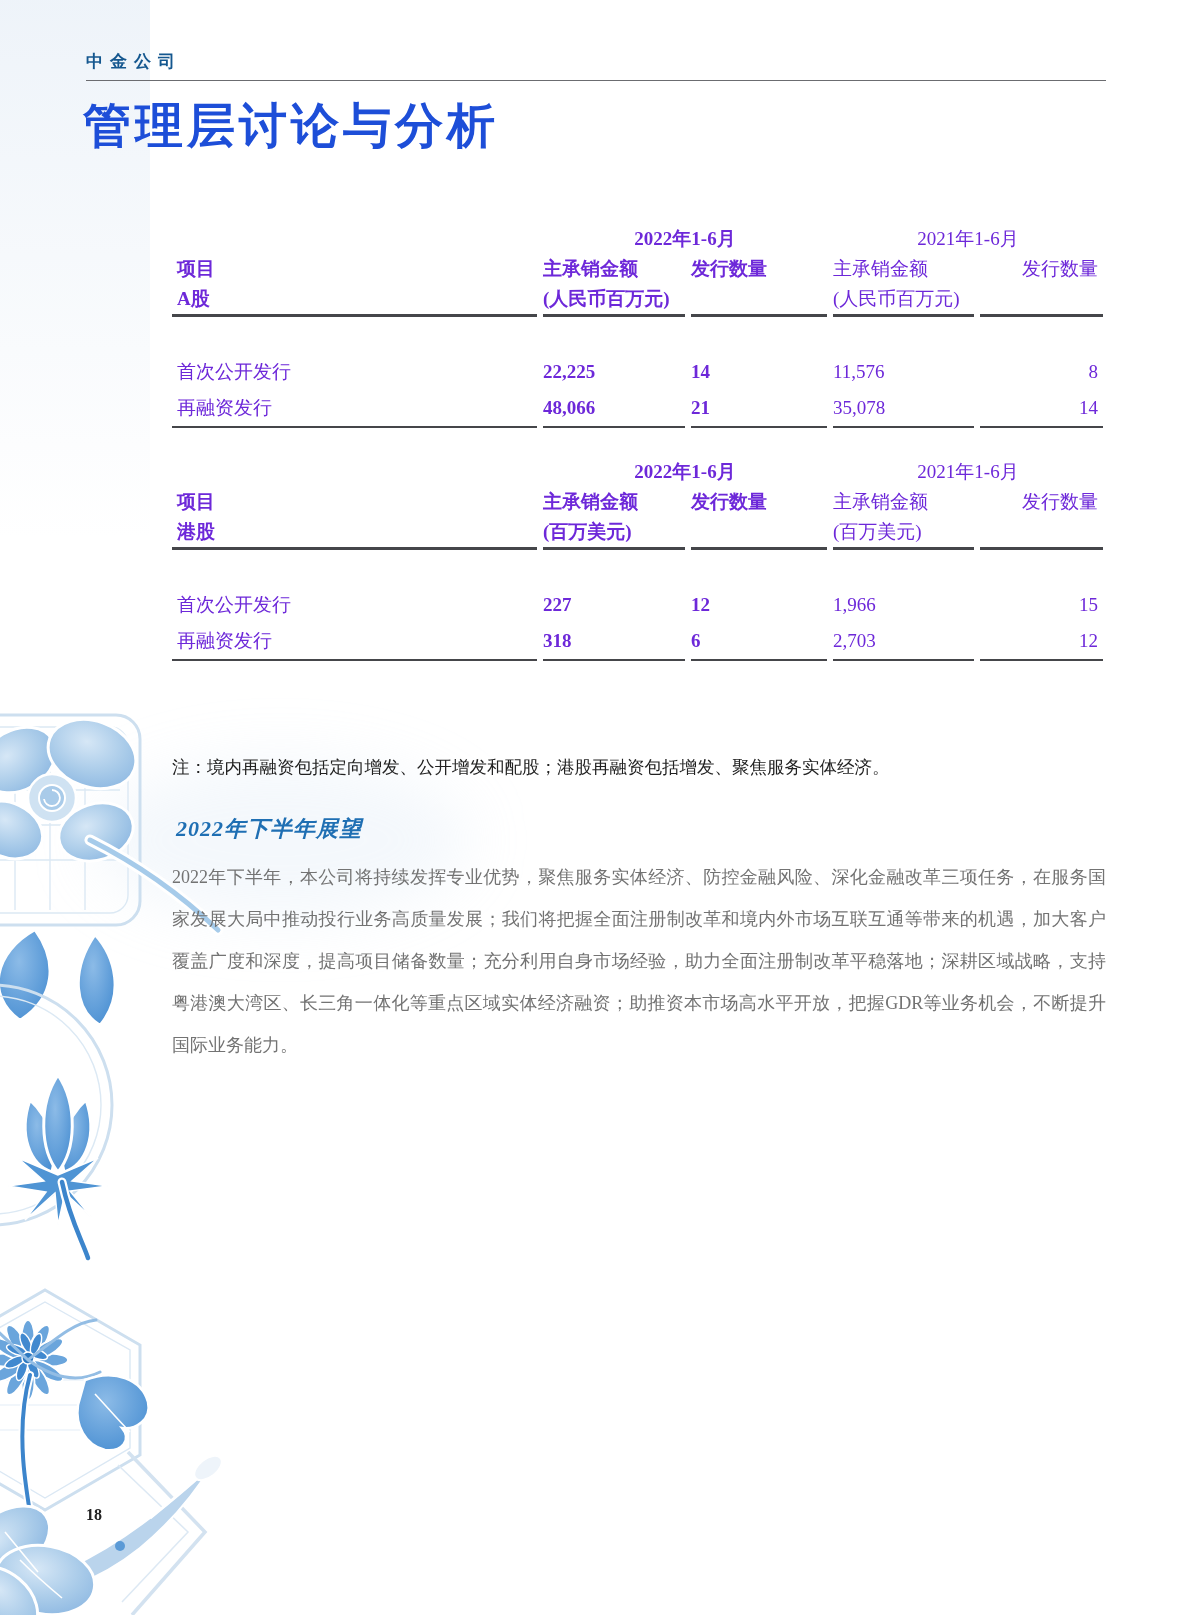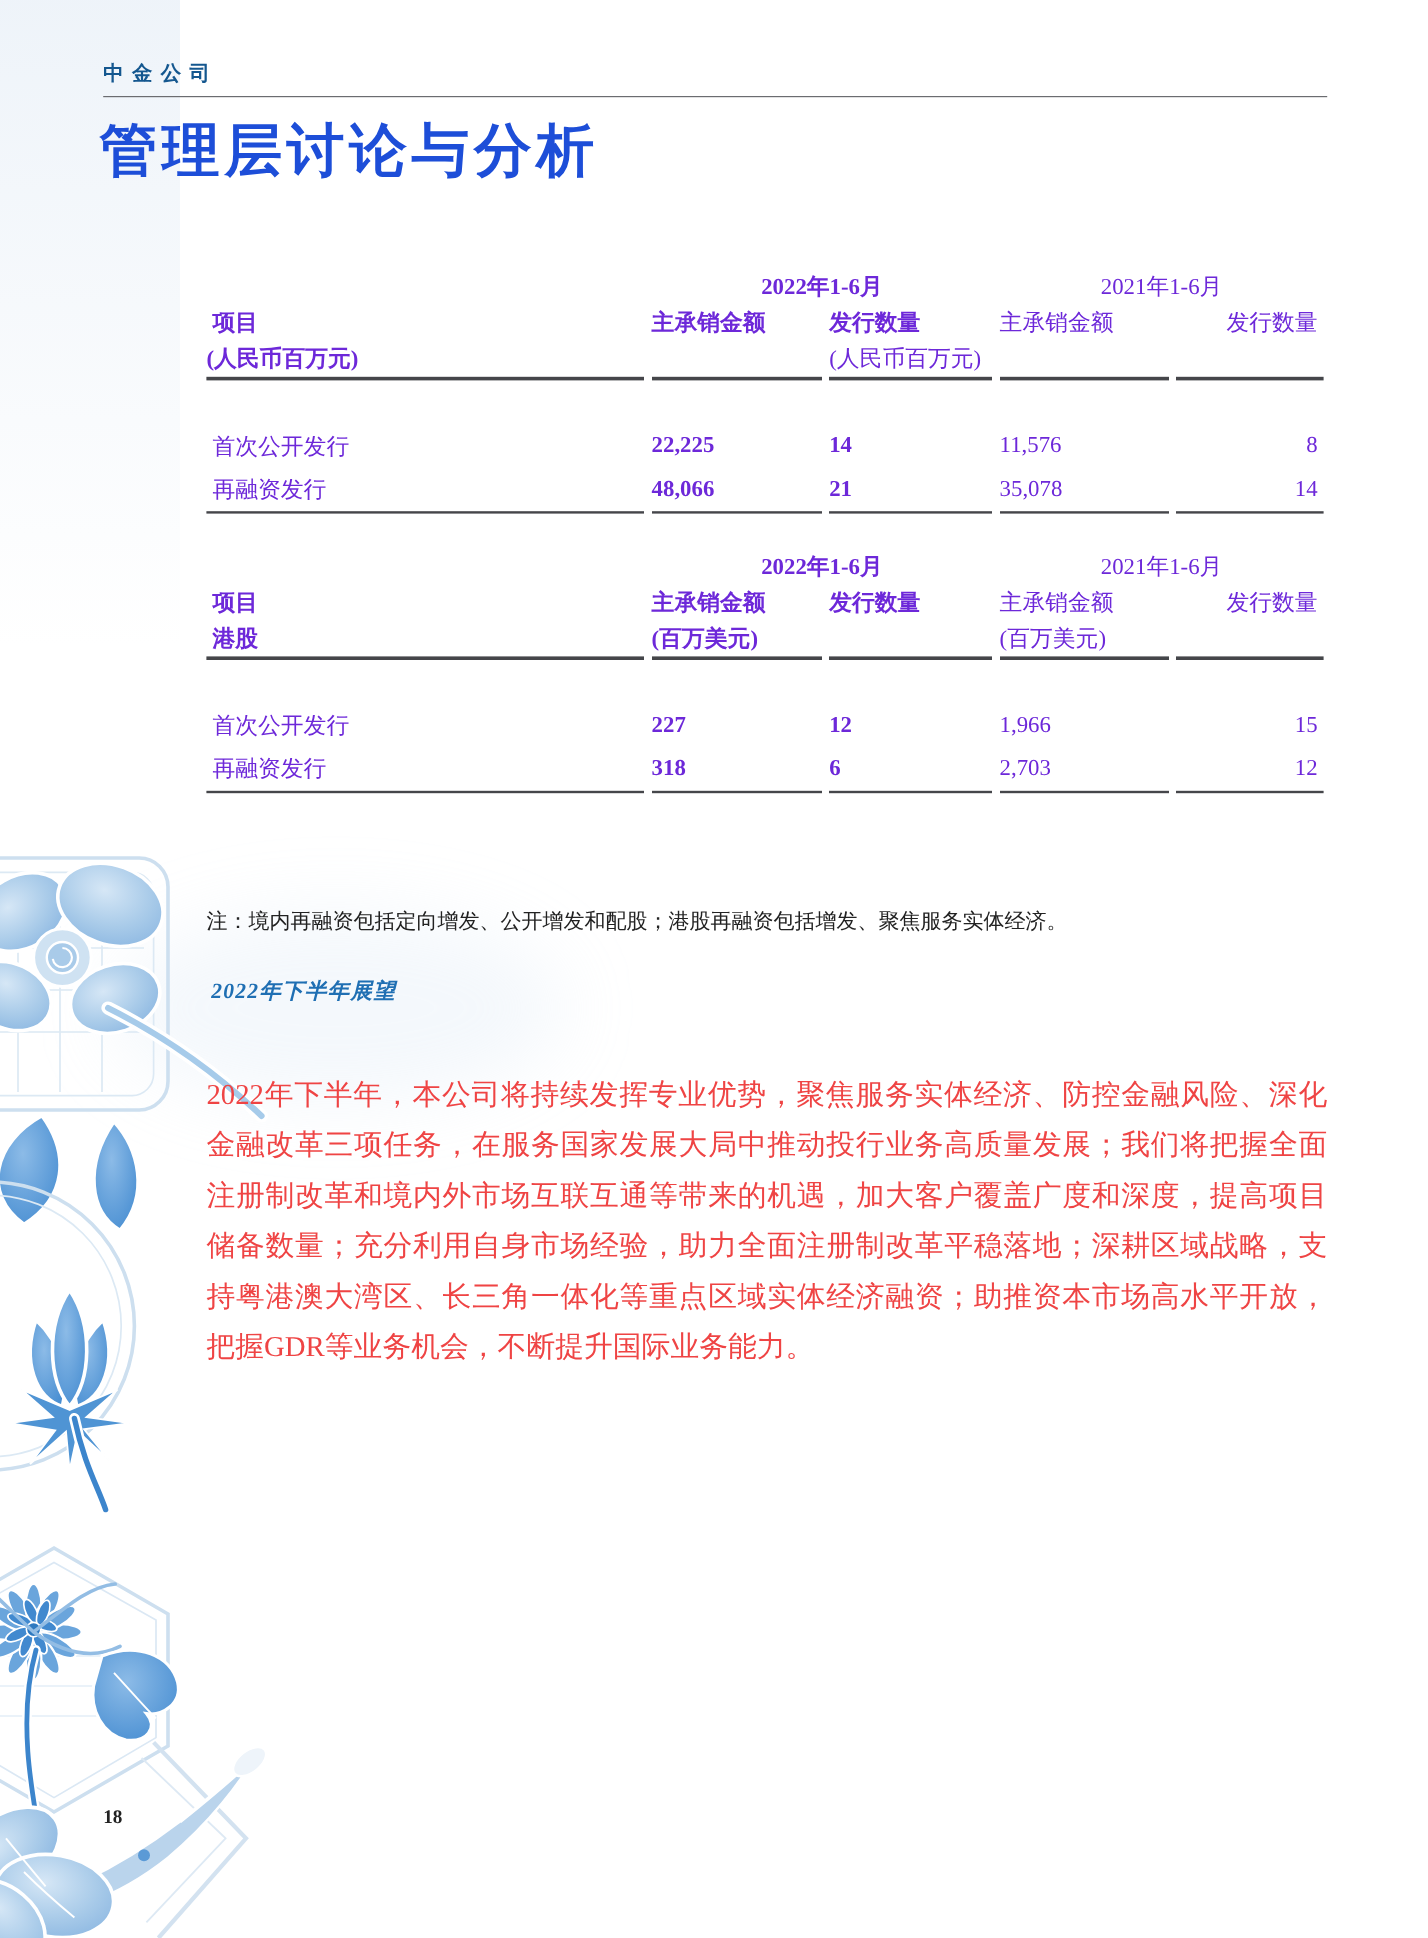--- a/index.html
+++ b/index.html
@@ -43,26 +43,26 @@
     background:linear-gradient(90deg,
       #45464a 0,#45464a 365px,#ffffff 365px,#ffffff 371px,
       #45464a 371px,#45464a 513px,#ffffff 513px,#ffffff 519px,
       #45464a 519px,#45464a 655px,#ffffff 655px,#ffffff 661px,
       #45464a 661px,#45464a 802px,#ffffff 802px,#ffffff 808px,
       #45464a 808px,#45464a 931px);
   }
   .tgap{height:37px;}
   .note-line{position:absolute;left:172px;font-size:17.5px;color:#222;}
   .outlook-heading{
-    position:absolute;left:176px;top:814px;font-size:18px;font-weight:bold;
+    position:absolute;left:176px;top:814px;font-size:22px;font-weight:bold;
     font-style:italic;color:#1f6fb3;letter-spacing:1px;
   }
   .outlook-paragraph{
-    position:absolute;left:172px;top:892px;width:934px;font-size:24px;
-    line-height:42px;text-align:justify;text-align-last:left;color:#ef4444;
+    position:absolute;left:172px;top:856px;width:934px;font-size:18px;
+    line-height:42px;text-align:justify;text-align-last:left;color:#737373;
   }
   .page-number{
     position:absolute;left:86px;top:1506px;font-size:16px;font-weight:bold;color:#222;text-align:center;
   }
   .left-art{position:absolute;left:0;top:680px;pointer-events:none;}
 </style>
 </head>
 <body>
 
 <div class="page">
@@ -185,20 +185,21 @@
       <div class="ctr">2021年1-6月</div>
     </div>
     <div class="trow">
       <div class="cell-label b">项目</div>
       <div class="num b">主承销金额</div>
       <div class="num b">发行数量</div>
       <div class="num">主承销金额</div>
       <div class="num-last">发行数量</div>
     </div>
     <div class="trow">
+      <div class="cell-label b">A股</div>
       <div class="num b">(人民币百万元)</div>
       <div></div>
       <div class="num">(人民币百万元)</div>
       <div></div>
     </div>
     <div class="hr3"></div>
     <div class="tgap"></div>
     <div class="drow">
       <div class="cell-label">首次公开发行</div>
       <div class="num b">22,225</div>

